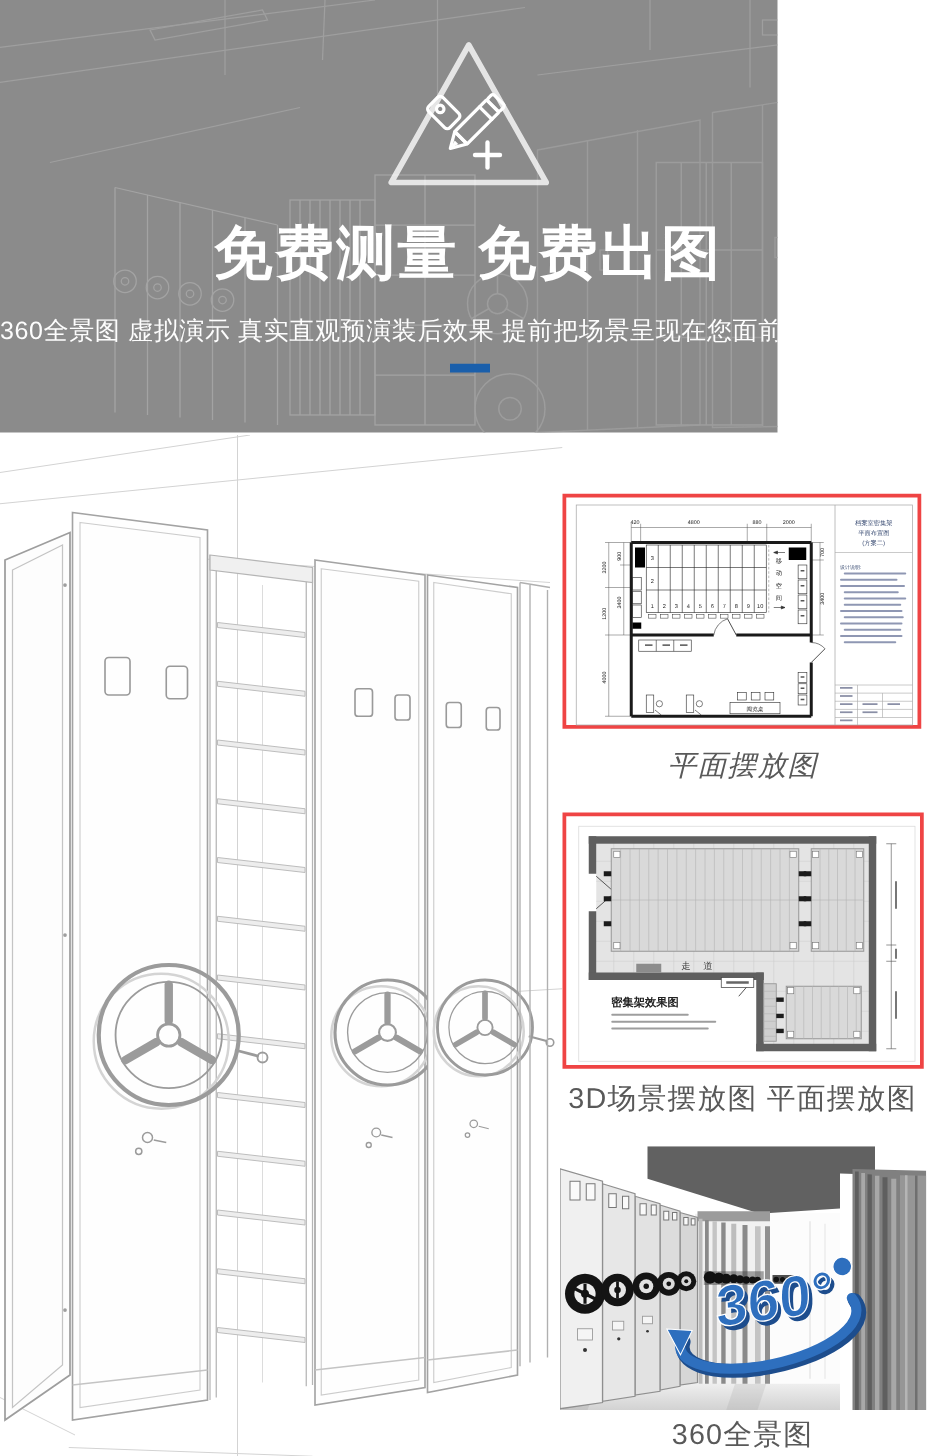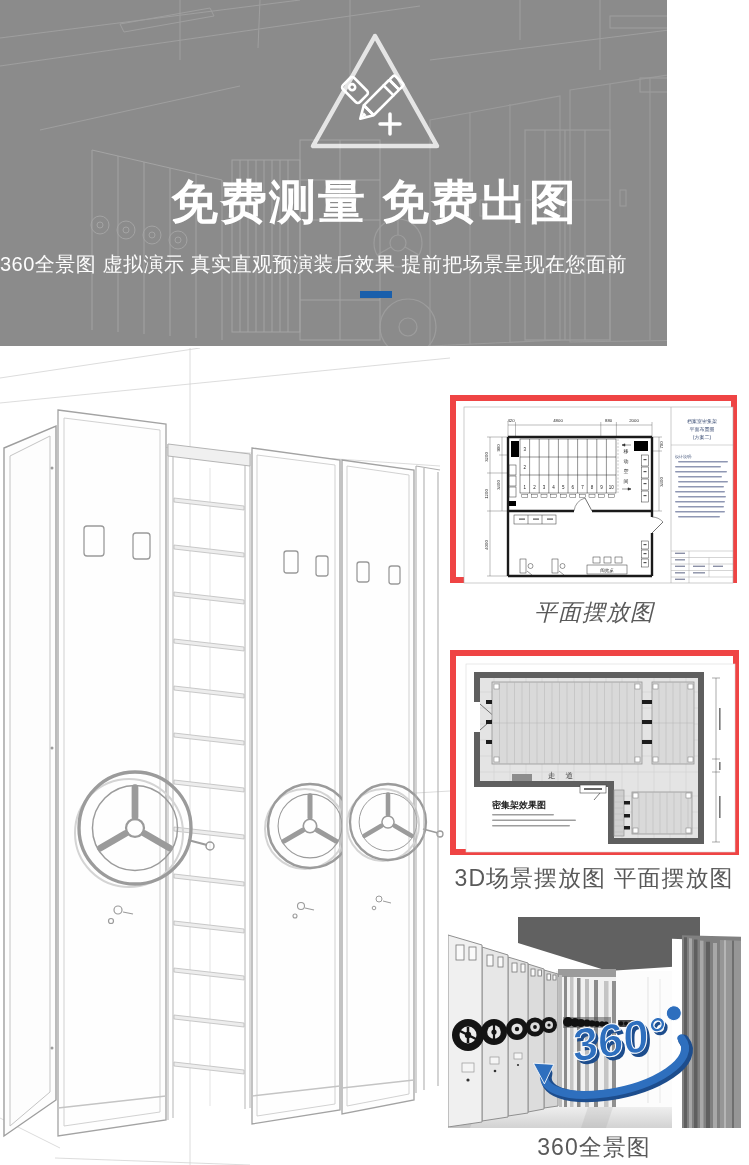--- a/index.html
+++ b/index.html
@@ -3,41 +3,41 @@
 <meta charset="utf-8">
 <style>
   html,body{margin:0;padding:0;}
   body{
     width:749px;height:1165px;position:relative;overflow:hidden;
     background:#ffffff;
     font-family:"Liberation Sans","DejaVu Sans",sans-serif;
   }
   .banner{
     position:absolute;left:0;top:0;width:622px;height:346px;
-    background:#8b8b8b;overflow:hidden;padding-left:45px;
+    background:#8b8b8b;overflow:hidden;
   }
   .banner-bg{position:absolute;left:0;top:0;}
   .badge{position:absolute;left:303px;top:28px;}
   .banner-title{
     position:absolute;left:0;top:176px;width:749px;margin:0;
     text-align:center;color:#ffffff;font-size:47px;font-weight:700;
     letter-spacing:2px;line-height:1.1;
   }
   .banner-subtitle{
     position:absolute;left:0;top:251px;width:749px;margin:0;
     text-align:left;color:#fdfdfd;font-size:20px;font-weight:400;
     letter-spacing:0.5px;
   }
   .accent-bar{
     position:absolute;left:360px;top:291px;width:32px;height:7px;
     background:#1a5fab;
   }
   .sketch{position:absolute;left:0;top:348px;}
   .card{position:absolute;background:#fff;}
-  .card.bordered{border:6px solid #ef4444;box-sizing:border-box;}
+  .card.bordered{border:3px solid #ef4444;box-sizing:border-box;}
   .thumb1{left:450px;top:395px;width:287px;height:188px;}
   .thumb2{left:450px;top:650px;width:289px;height:205px;}
   .thumb3{left:448px;top:917px;width:293px;height:211px;}
   .caption{
     position:absolute;margin:0;width:290px;text-align:center;
     color:#595959;font-size:23px;letter-spacing:1px;
   }
   .cap1{left:449px;top:597px;font-style:italic;}
   .cap2{left:449px;top:863px;}
   .cap3{left:449px;top:1132px;}

